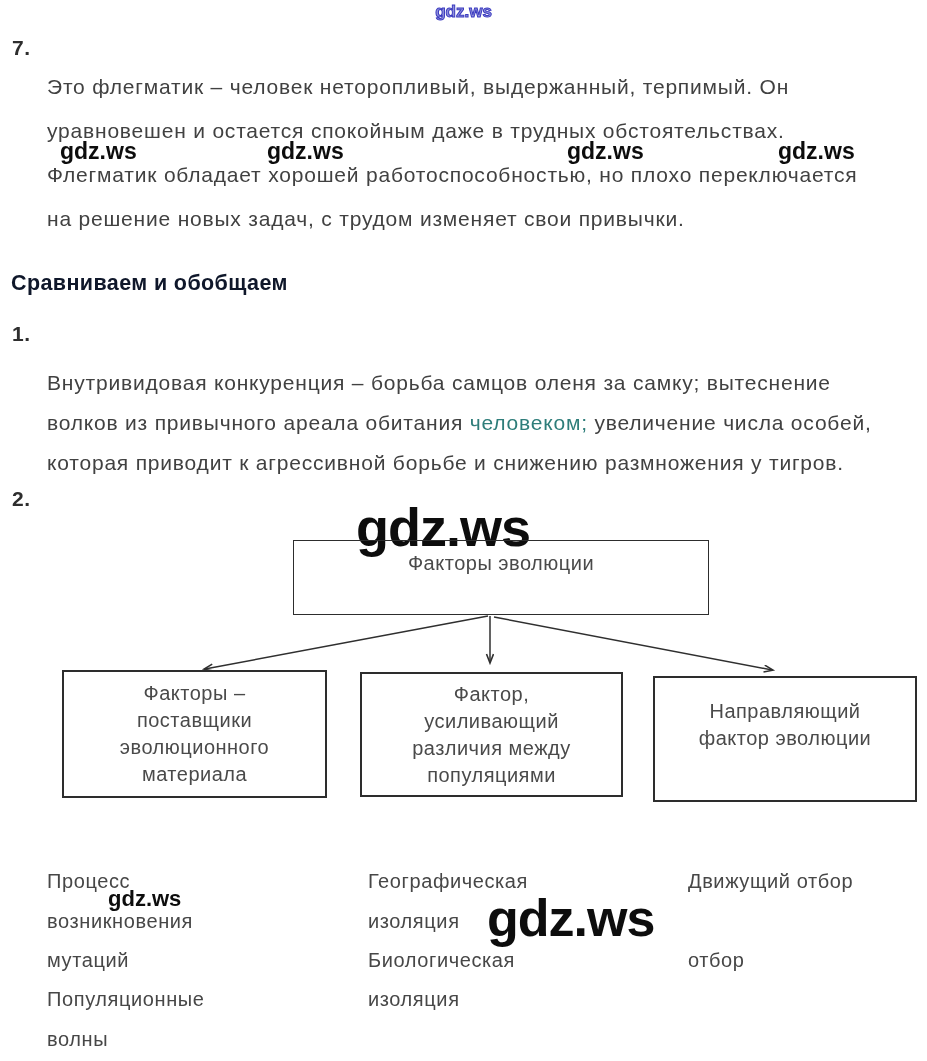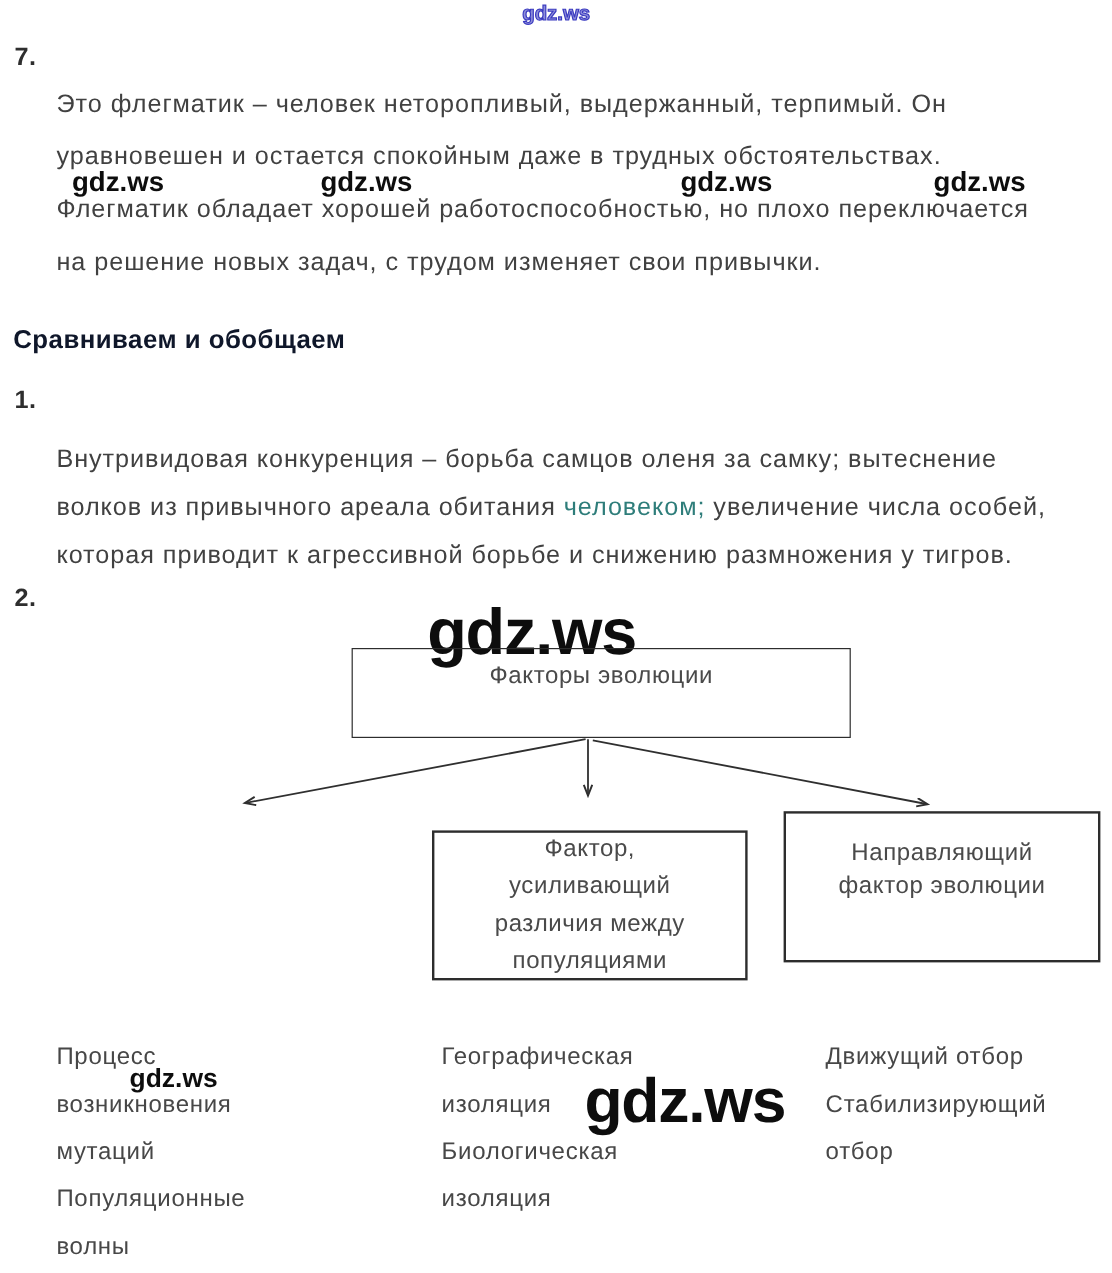--- a/index.html
+++ b/index.html
@@ -83,22 +83,28 @@
     <defs>
       <marker id="ah" markerWidth="12" markerHeight="10" refX="9" refY="4" orient="auto" markerUnits="userSpaceOnUse">
         <path d="M1,0.5 L10,4 L1,7.5" fill="none" stroke="#2f2f2f" stroke-width="1.6"></path>
       </marker>
     </defs>
     <line x1="488" y1="16" x2="205" y2="69" stroke="#2f2f2f" stroke-width="1.5" marker-end="url(#ah)"></line>
     <line x1="490" y1="16" x2="490" y2="62" stroke="#2f2f2f" stroke-width="1.5" marker-end="url(#ah)"></line>
     <line x1="494" y1="17" x2="772" y2="70" stroke="#2f2f2f" stroke-width="1.5" marker-end="url(#ah)"></line>
   </svg>
 
+  <div class="box" style="left:62px; top:670px; width:265px; height:128px;">
+    <div class="bline">Факторы –</div>
+    <div class="bline">поставщики</div>
+    <div class="bline">эволюционного</div>
+    <div class="bline">материала</div>
+  </div>
 
-  <div class="box" style="left:360px; top:692px; width:263px; height:125px;justify-content:space-between;">
+  <div class="box" style="left:360px; top:672px; width:263px; height:125px;">
     <div class="bline">Фактор,</div>
     <div class="bline">усиливающий</div>
     <div class="bline">различия между</div>
     <div class="bline">популяциями</div>
   </div>
 
   <div class="box" style="left:653px; top:676px; width:264px; height:126px; padding-bottom:28px;">
     <div class="bline">Направляющий</div>
     <div class="bline">фактор эволюции</div>
   </div>
@@ -108,19 +114,18 @@
   <div class="lline" style="left:47px; top:949px;">мутаций</div>
   <div class="lline" style="left:47px; top:988px;">Популяционные</div>
   <div class="lline" style="left:47px; top:1028px;">волны</div>
 
   <div class="lline" style="left:368px; top:870px;">Географическая</div>
   <div class="lline" style="left:368px; top:910px;">изоляция</div>
   <div class="lline" style="left:368px; top:949px;text-align:right;">Биологическая</div>
   <div class="lline" style="left:368px; top:988px;">изоляция</div>
 
   <div class="lline" style="left:688px; top:870px;">Движущий отбор</div>
-  <div class="lline" style="left:688px; top:910px;">Стабилизирующий</div>
   <div class="lline" style="left:688px; top:949px;">отбор</div>
 
   <div class="wm" style="left:108px; top:888px; font-size:22px;">gdz.ws</div>
   <div class="wm wm-big" style="left:487px; top:892px; font-size:52px;">gdz.ws</div>
 
 </div>
 
 </body></html>

